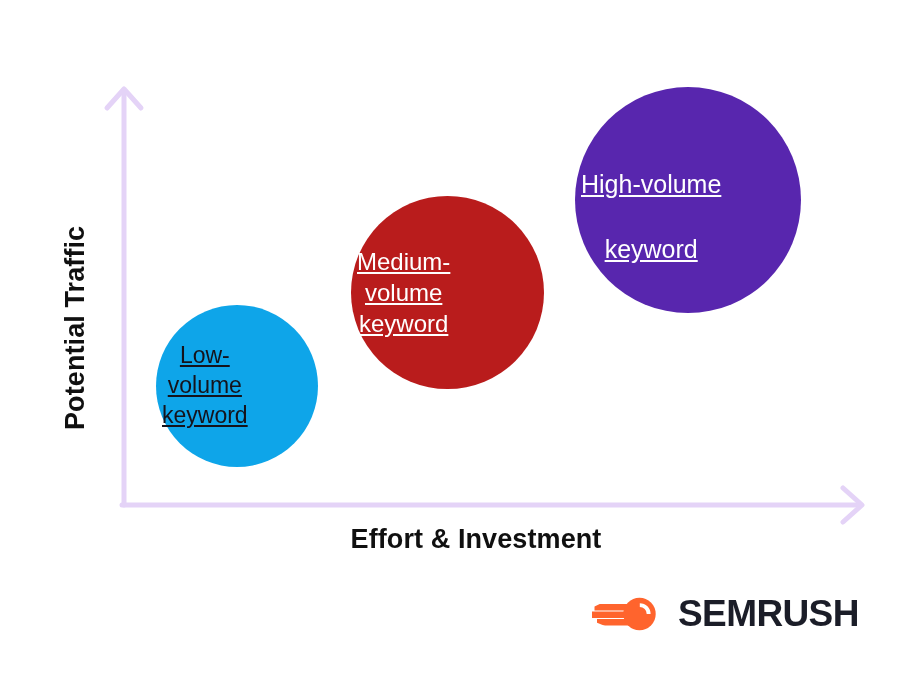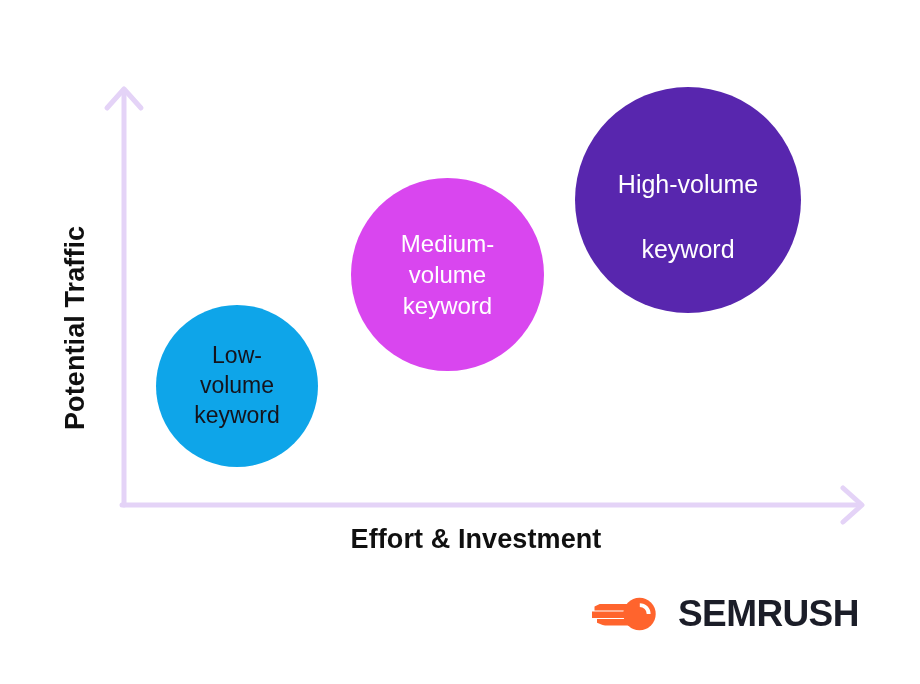--- a/index.html
+++ b/index.html
@@ -58,45 +58,45 @@
     padding-left: 32px;
     box-sizing: border-box;
   }
 
   
   .bubble {
     position: absolute;
     border-radius: 50%;
     display: flex;
     align-items: center;
-    justify-content: center;
     text-align: center;
     line-height: 1.30;
     box-sizing: border-box;
+    text-decoration: underline;
   }
   .bubble-label {
     display: block;
     padding: 0 6px;
   }
 
   #bubble-low {
     left: 156px;
     top: 305px;
     width: 162px;
     height: 162px;
     background: #0ea5e9;
     color: #15131b;
     font-size: 23px;
   }
   #bubble-medium {
     left: 351px;
-    top: 178px;
+    top: 196px;
     width: 193px;
     height: 193px;
-    background: #d946ef;
+    background: #b91c1c;
     color: #ffffff;
     font-size: 24px;
   }
   #bubble-high {
     left: 575px;
     top: 87px;
     width: 226px;
     height: 226px;
     background: #5826AE;
     color: #ffffff;

